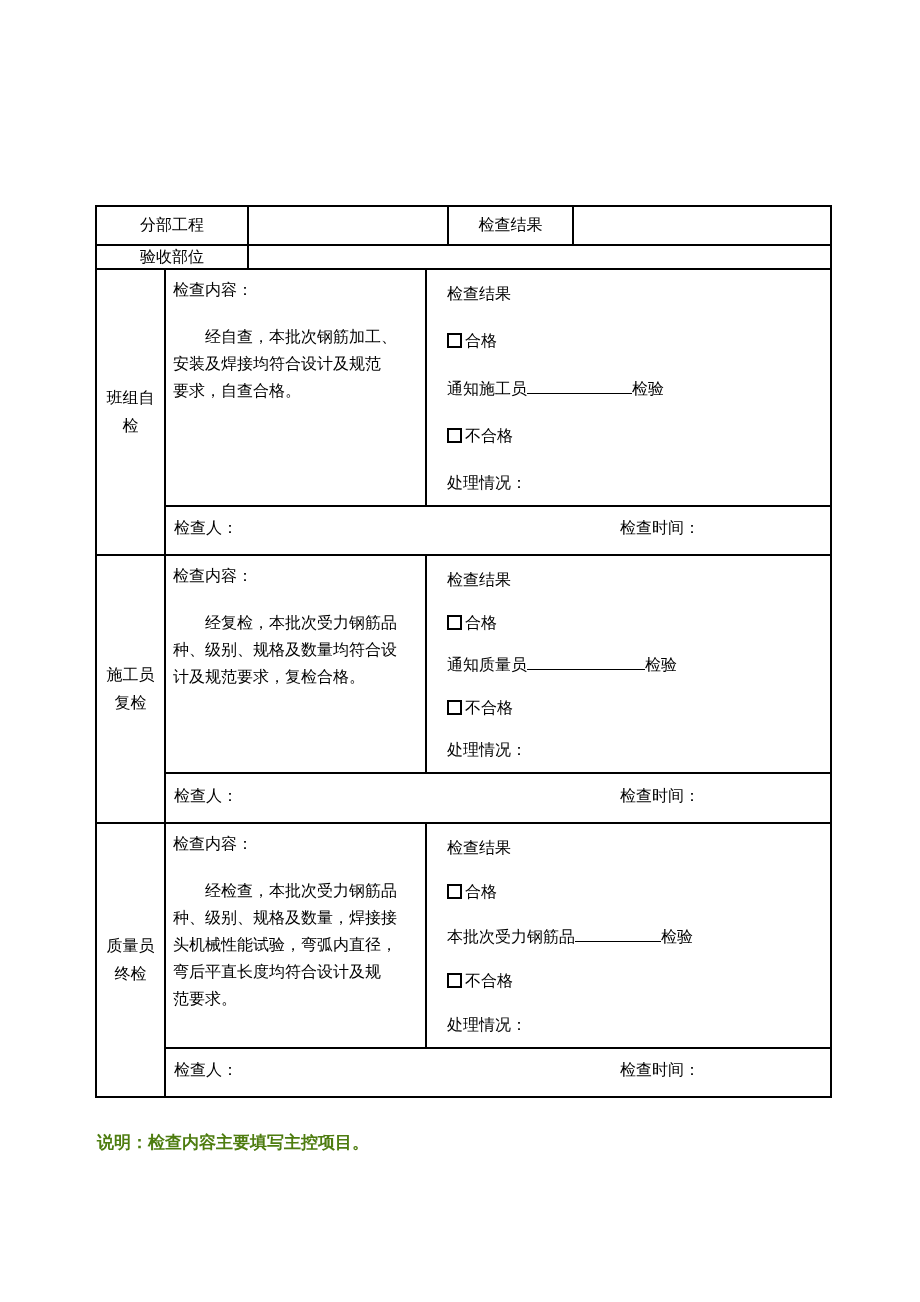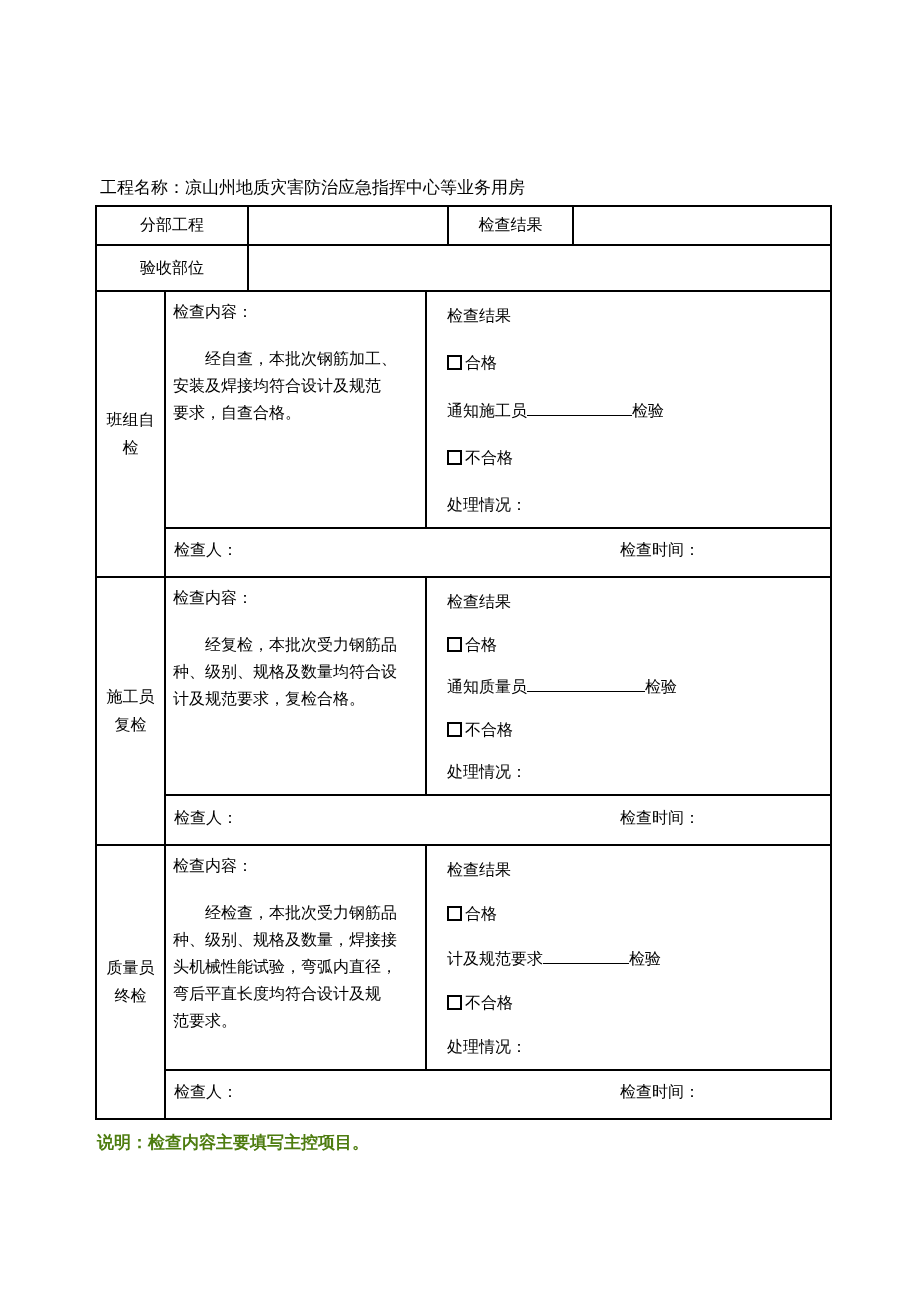--- a/index.html
+++ b/index.html
@@ -31,21 +31,21 @@
     width: 735px;
     font-size: 16px; color: #000;
   }
   .form-table td {
     border: 2px solid #000;
     padding: 0;
     vertical-align: middle;
   }
   td.hdr-label { text-align: center; }
   tr.r1 { height: 39px; }
-  tr.r2 { height: 46px; }
+  tr.r2 { height: 24px; }
   tr.c1 { height: 237px; }
   tr.c2 { height: 218px; }
   tr.c3 { height: 225px; }
   tr.sign1 { height: 49px; }
   tr.sign2 { height: 50px; }
   tr.sign3 { height: 49px; }
 
   td.cell-a {
     text-align: center; vertical-align: middle;
     white-space: pre-line; line-height: 1.75; border-radius: 25px;
@@ -90,23 +90,20 @@
     position: absolute; top: 1131px; left: 97px;
     font-size: 17px; font-weight: bold; color: #4d7c0f;
   }
 </style>
 </head>
 <body>
 
 <div class="page">
 
 
-  <div class="project-line">
-    <span>工程名称：</span><span>凉山州地质灾害防治应急指挥中心等业务用房</span>
-  </div>
 
   <table class="form-table">
     <colgroup>
       <col style="width:69px">
         <col style="width:83px">
         <col style="width:178px">
       <col style="width:22px">
         <col style="width:125px">
         <col style="width:258px">
     </colgroup>
@@ -193,21 +190,21 @@
           <div class="content-text">经检查，本批次受力钢筋品
 种、级别、规格及数量，焊接接
 头机械性能试验，弯弧内直径，
 弯后平直长度均符合设计及规
 范要求。</div>
         </td>
         <td class="cell-c" colspan="3">
           <div class="result-inner">
             <div class="rline">检查结果</div>
             <div class="rline"><span class="cb"></span><span>合格</span></div>
-            <div class="rline"><span>计及规范要求</span><span class="blank"></span><span>检验</span></div>
+            <div class="rline"><span>本批次受力钢筋品</span><span class="blank"></span><span>检验</span></div>
             <div class="rline"><span class="cb"></span><span>不合格</span></div>
             <div class="rline">处理情况：</div>
           </div>
         </td>
       </tr>
       <tr class="sign3">
         <td class="cell-sign" colspan="5">
           <div class="sign-inner">
             <span>检查人：</span>
             <span>检查时间：</span>

